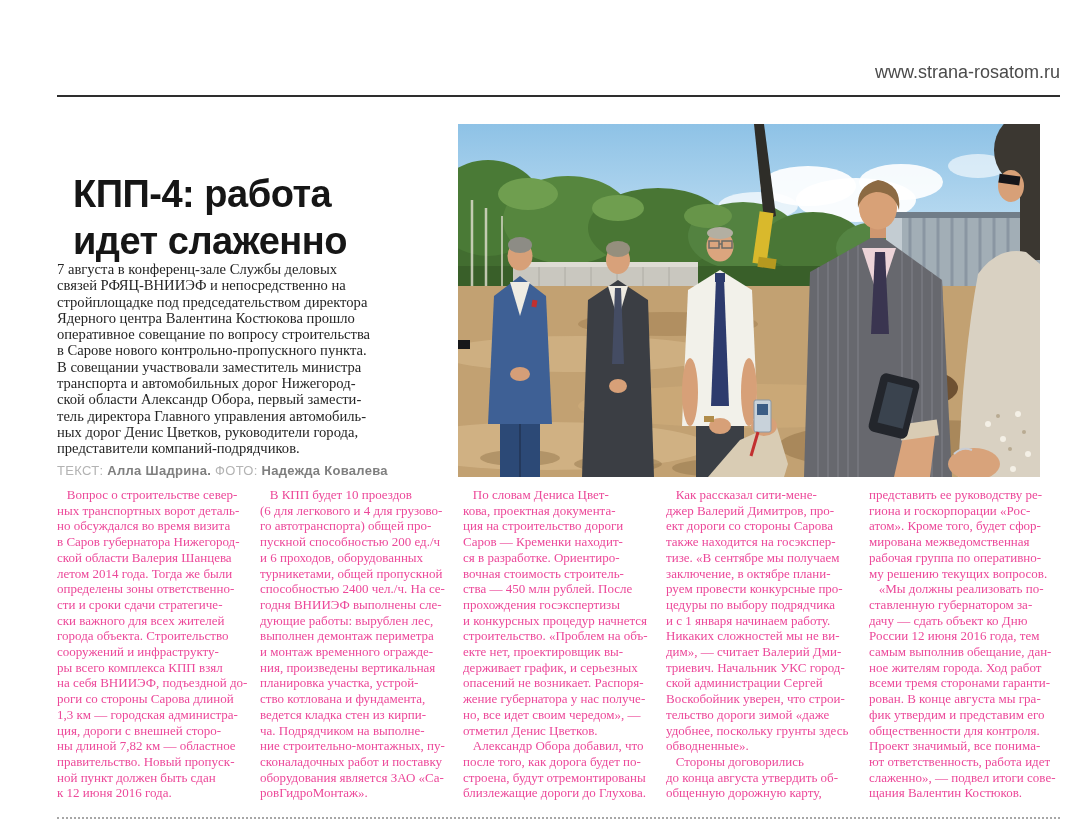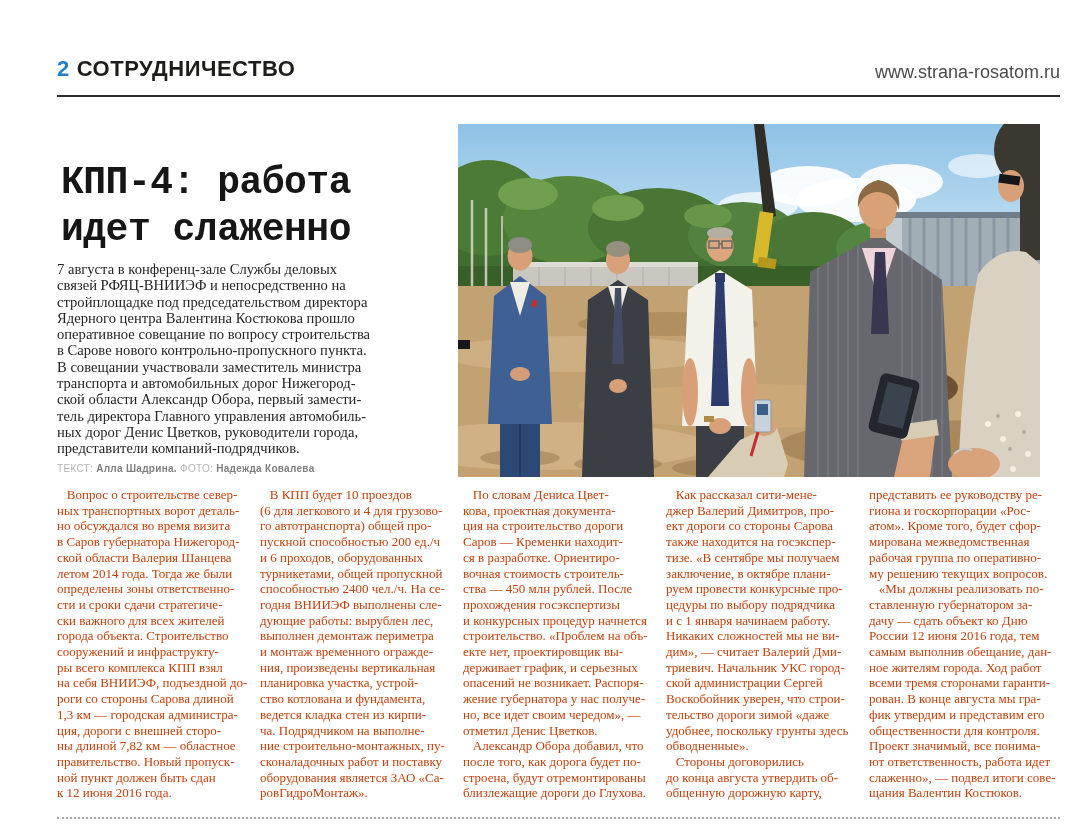--- a/index.html
+++ b/index.html
@@ -12,43 +12,40 @@
   .site-url{position:absolute;right:18px;top:62px;font-family:"Liberation Sans",sans-serif;
             font-size:18px;color:#4b4b4b;}
   .header-rule{position:absolute;left:57px;right:18px;top:95px;border-top:2px solid #2e2e2e;}
   
   .headline{position:absolute;left:57px;top:155px;width:410px;
             font-family:"Liberation Sans",sans-serif;font-weight:bold;
             font-size:38px;line-height:47px;letter-spacing:-.5px;color:#161616;white-space:pre;}
   .lead{position:absolute;left:57px;top:261px;width:412px;font-weight:normal;
         font-size:14.6px;line-height:16.3px;color:#242424;white-space:pre;}
   .byline{position:absolute;left:57px;top:463px;font-family:"Liberation Sans",sans-serif;
-          font-size:10px;color:#b3b3b3;letter-spacing:.3px;}
+          font-size:13px;color:#b3b3b3;letter-spacing:.3px;}
   .byline b{color:#7f7f7f;font-weight:bold;}
   
   .photo{position:absolute;left:458px;top:124px;width:582px;height:353px;overflow:hidden;background:#9ccbe9;}
   .photo svg{display:block;}
   
   .columns{position:absolute;left:57px;top:487px;display:flex;gap:13px;}
-  .col{width:190px;font-size:13px;line-height:15.7px;color:#c2410c;white-space:pre;}
+  .col{width:190px;font-size:13px;line-height:15.7px;color:#ec4899;white-space:pre;}
   
   .footer-rule{position:absolute;left:57px;right:18px;top:817px;border-top:2px dotted #a7a7a7;}
 </style>
 </head>
 <body>
 
 <div class="page">
 
-  <div class="kicker">
-    <span class="num">2</span><span>СОТРУДНИЧЕСТВО</span>
-  </div>
   <div class="site-url">www.strana-rosatom.ru</div>
   <div class="header-rule"></div>
 
-  <h1 class="headline" style="margin:4px;font-family:Liberation Mono, monospace;">КПП-4: работа
+  <h1 class="headline" style="margin:16px;">КПП-4: работа
 идет слаженно</h1>
 
   <div class="lead">7 августа в конференц-зале Службы деловых
 связей РФЯЦ-ВНИИЭФ и непосредственно на
 стройплощадке под председательством директора
 Ядерного центра Валентина Костюкова прошло
 оперативное совещание по вопросу строительства
 в Сарове нового контрольно-пропускного пункта.
 В совещании участвовали заместитель министра
 транспорта и автомобильных дорог Нижегород-

